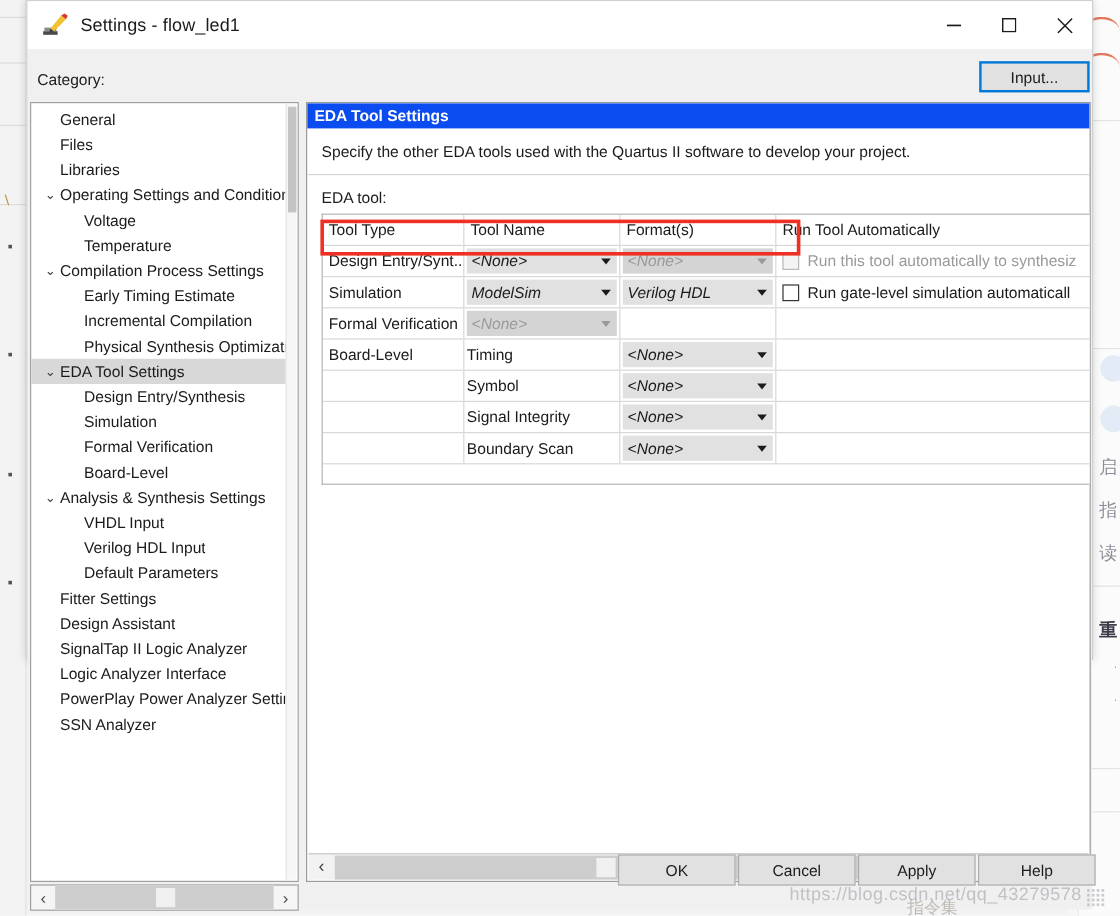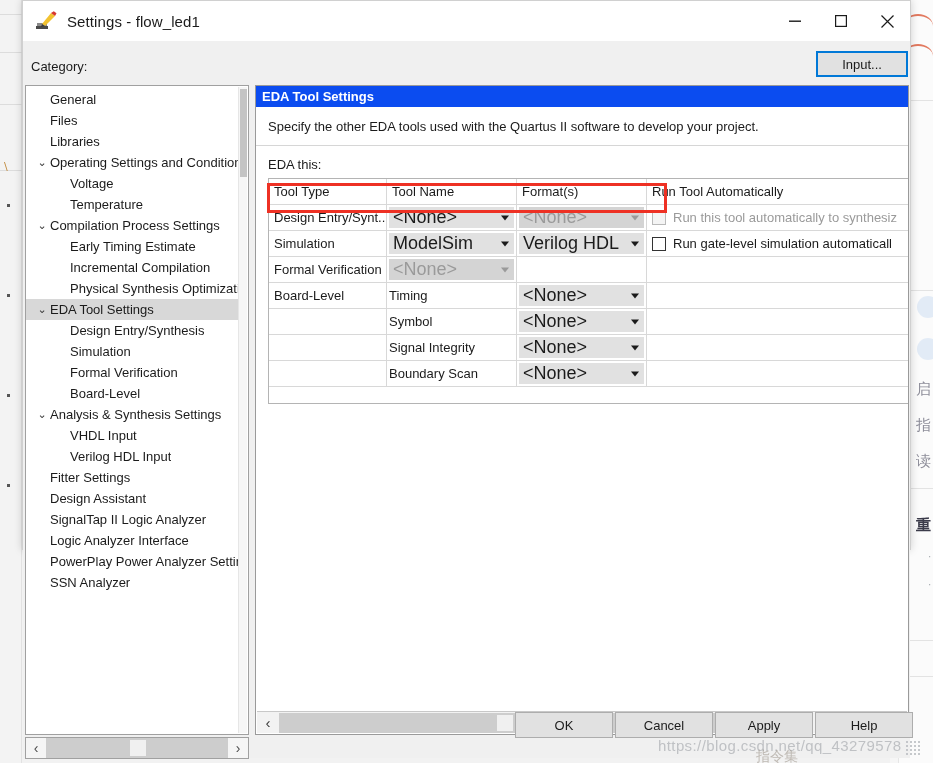--- a/index.html
+++ b/index.html
@@ -219,21 +219,21 @@
   .c4 { width: 322px; border-right: none; }
   .gcell.head { font-size: 13px; }
 
   
   .combo {
     width: 100%; height: 21px;
     background: #e1e1e1;
     display: flex; align-items: center;
     padding-left: 4px;
     position: relative;
-    font-size: 18px; color: #1b1b1b;
+    font-size: 13px; color: #1b1b1b; font-style: italic;
   }
   .combo.disabled { color: #9a9a9a; background: #d4d4d4; }
   .combo .arrow {
     position: absolute; right: 5px; top: 50%; transform: translateY(-50%);
     width: 0; height: 0;
     border-left: 4px solid transparent;
     border-right: 4px solid transparent;
     border-top: 5px solid #1b1b1b;
   }
   .combo.disabled .arrow { border-top-color: #9a9a9a; }
@@ -451,20 +451,24 @@
             <div class="tree-item">
               <span class="chev"></span>
               <span class="tree-label lvl1" style="padding-left: 20px;">VHDL Input</span>
             </div>
             <div class="tree-item">
               <span class="chev"></span>
               <span class="tree-label lvl1" style="padding-left: 20px;">Verilog HDL Input</span>
             </div>
             <div class="tree-item">
               <span class="chev"></span>
+              <span class="tree-label lvl1" style="padding-left: 20px;">Default Parameters</span>
+            </div>
+            <div class="tree-item">
+              <span class="chev"></span>
               <span class="tree-label">Fitter Settings</span>
             </div>
             <div class="tree-item">
               <span class="chev"></span>
               <span class="tree-label">Design Assistant</span>
             </div>
             <div class="tree-item">
               <span class="chev"></span>
               <span class="tree-label">SignalTap II Logic Analyzer</span>
             </div>
@@ -492,21 +496,21 @@
           <div class="hs-thumb" style="left:46%;"></div>
         </div>
         <div class="hs-arrow">›</div>
       </div>
     </div>
 
     <div class="panel">
       <div class="panel-header">EDA Tool Settings</div>
       <div class="panel-desc">Specify the other EDA tools used with the Quartus II software to develop your project.</div>
       <div class="panel-rule"></div>
-      <div class="panel-subtitle">EDA this:</div>
+      <div class="panel-subtitle">EDA tool:</div>
 
       <div class="grid" id="eda-grid">
           <div class="grow">
             <div class="gcell head c1">Tool Type</div>
             <div class="gcell head c2">Tool Name</div>
             <div class="gcell head c3">Format(s)</div>
             <div class="gcell head c4">Run Tool Automatically</div>
           </div>
           <div class="grow">
             <div class="gcell c1">Design Entry/Synt...</div>

